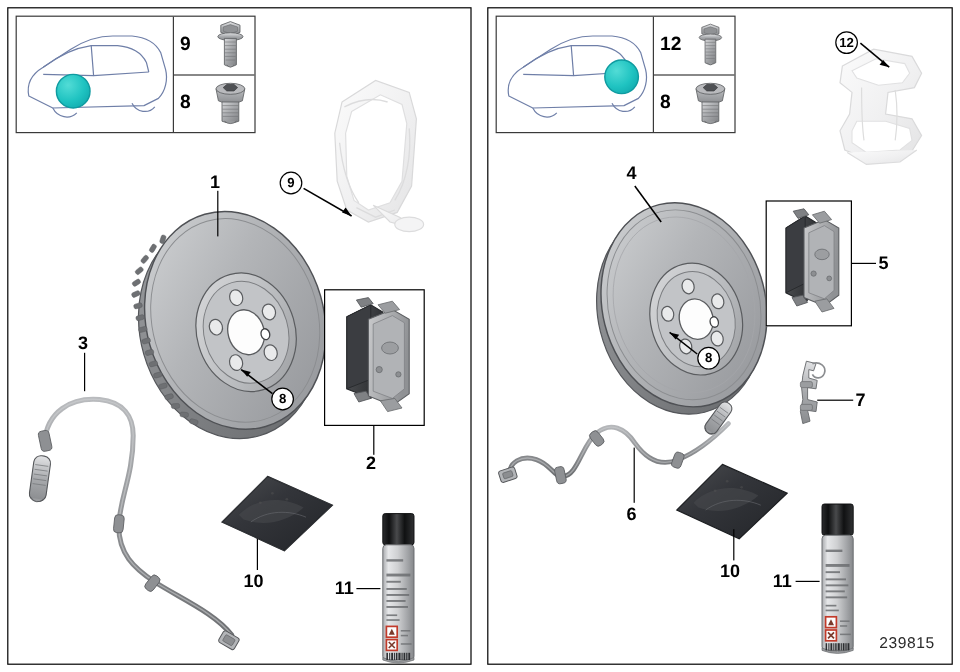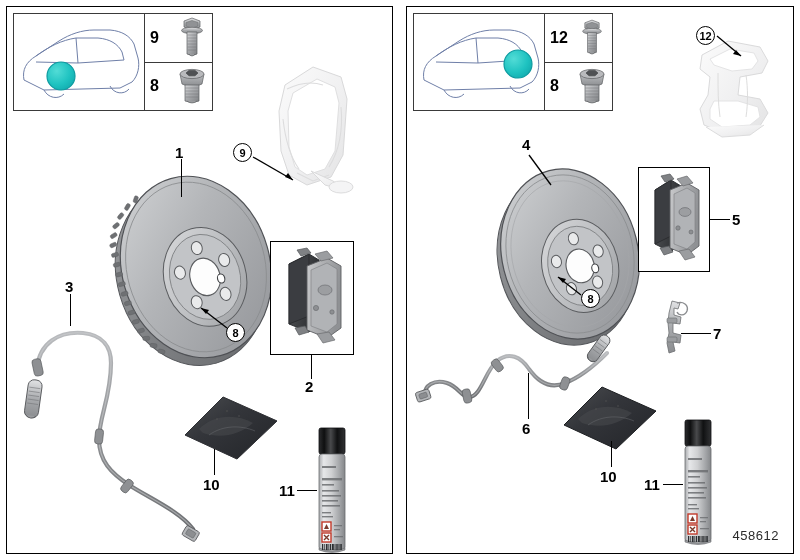--- a/index.html
+++ b/index.html
@@ -660,17 +660,17 @@
           <rect x="28.5" y="118" width="1" height="6"></rect>
             <rect x="30.3" y="118" width="1.5" height="6"></rect>
         </g>
       </svg>
     </div>
     <div class="num" style="left:237px;top:470px;">
       <span>11</span>
     </div>
     <div class="lead h" style="left:256px;top:477px;width:20px;"></div>
 
-    <div class="partno">458612</div>
+    <div class="partno">239815</div>
 
   </div>
 
 </div>
 
 </body></html>

